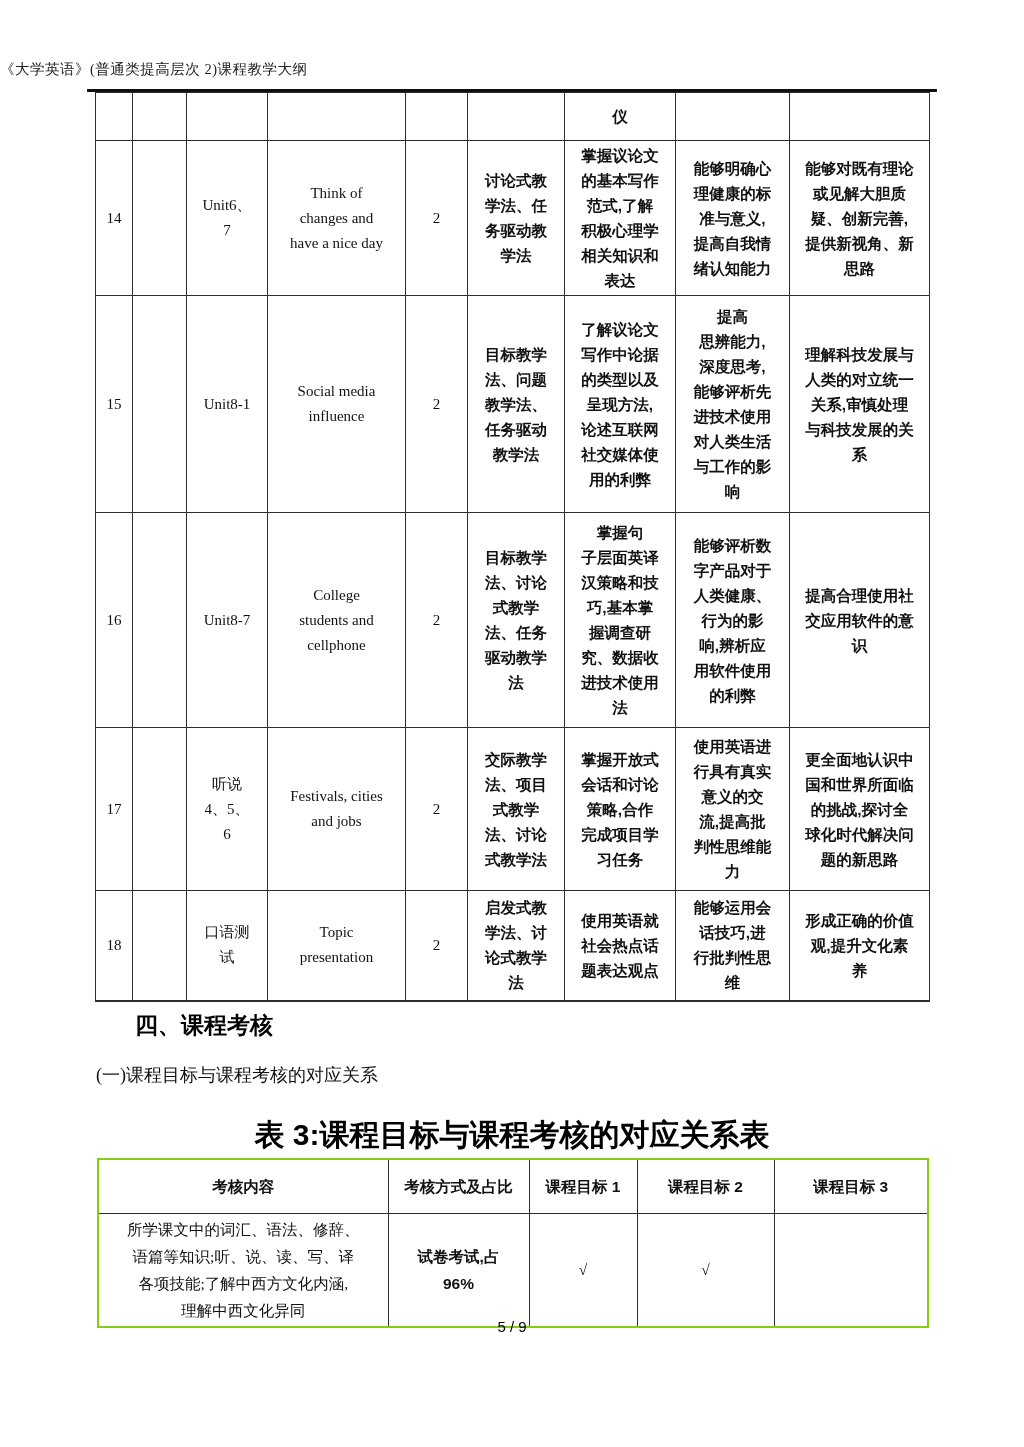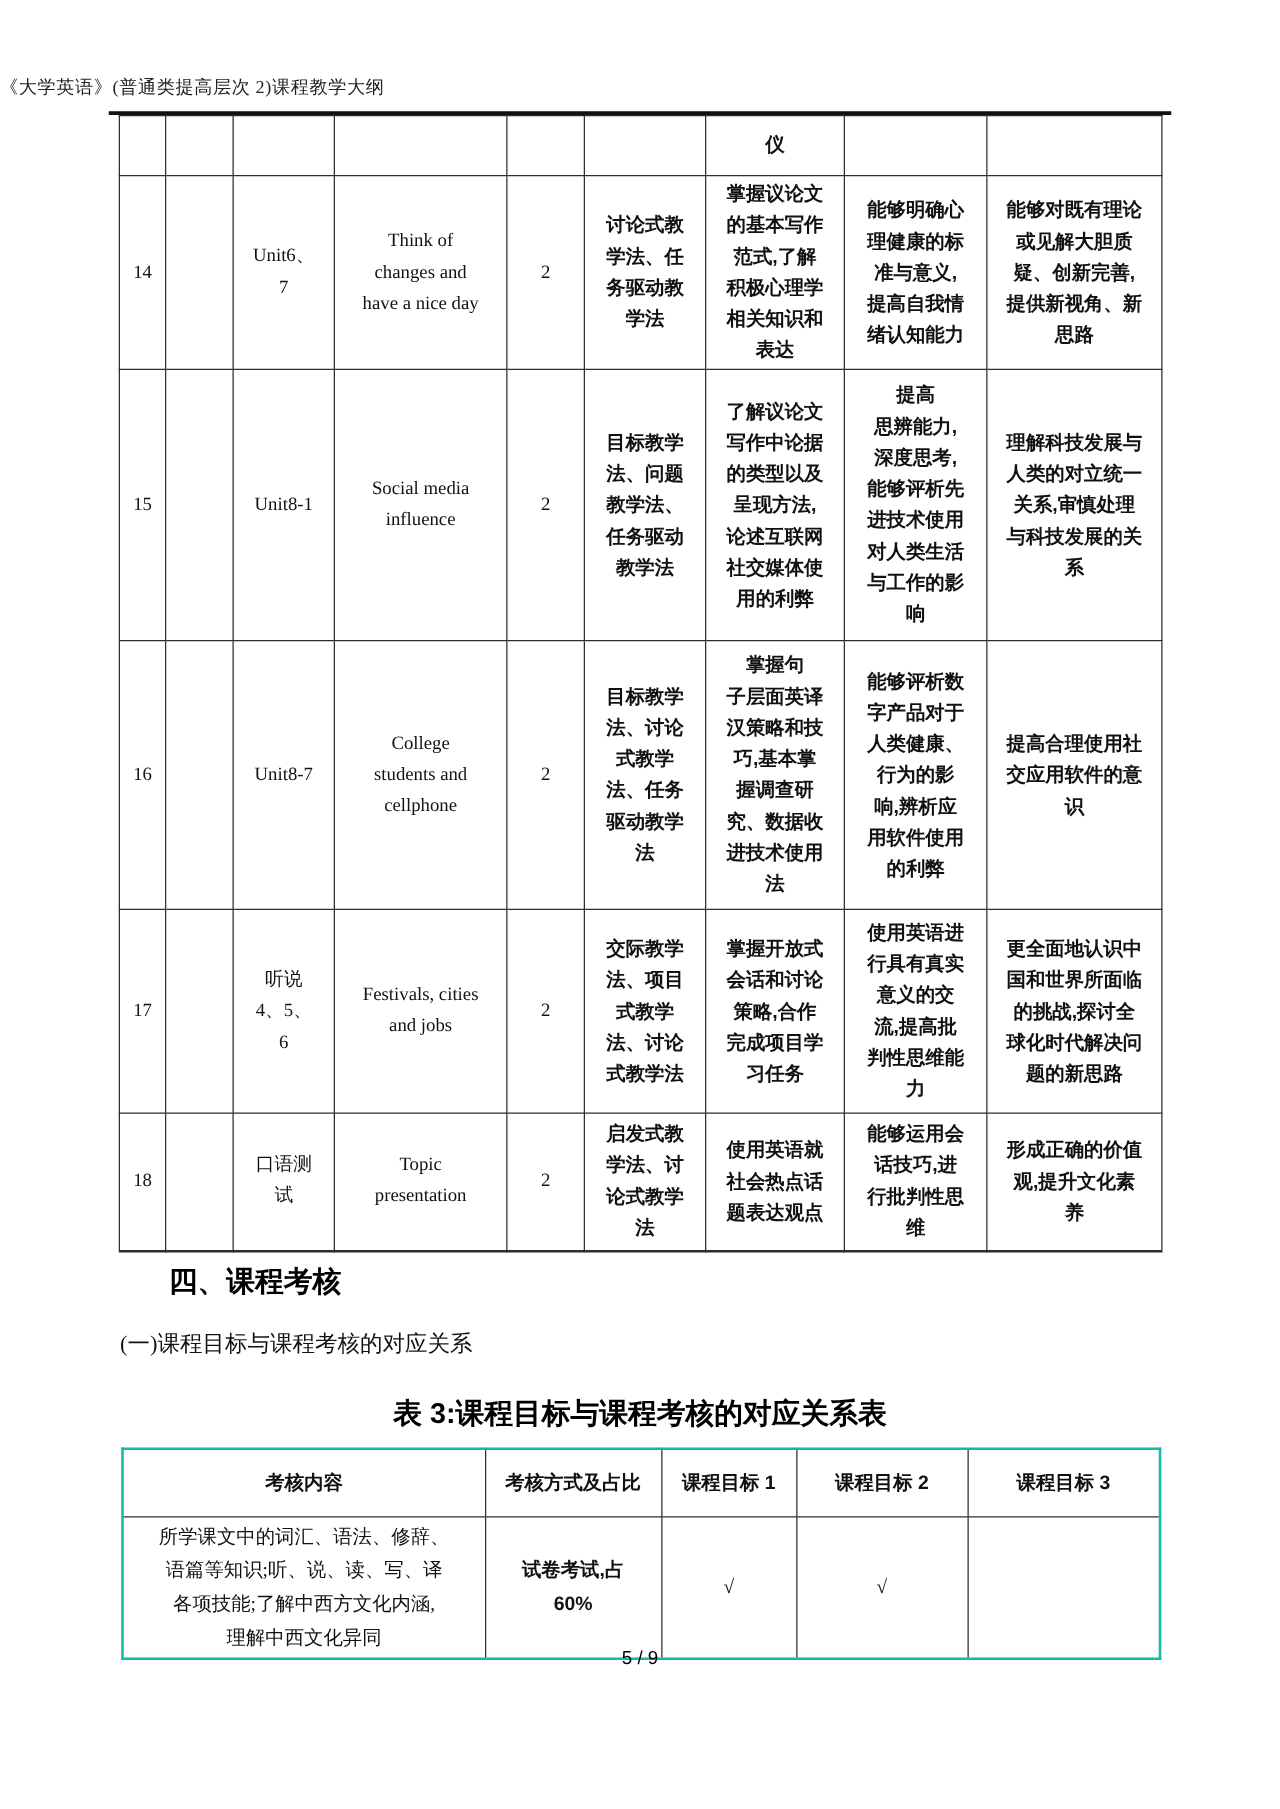--- a/index.html
+++ b/index.html
@@ -46,27 +46,27 @@
     font-family:Liberation Serif, serif;
     font-weight:bold;font-size:23px;color:#000;
   }
   .subsection-title{
     position:absolute;left:96px;top:1063px;
     font-size:18px;color:#111;font-weight:normal;
   }
   .table3-caption{
     position:absolute;left:0;top:1115px;width:1024px;text-align:center;
     font-family:"Liberation Sans","DejaVu Sans",sans-serif;
-    font-weight:bold;font-size:23px;color:#000;
+    font-weight:bold;font-size:30px;color:#000;
   }
   
   .assessment{
     position:absolute;left:97px;top:1158px;width:830px;
     font-size:15.5px;
-    border:2px solid #14b8a6;
+    border:2px solid #84cc16;
   }
   .assessment td{line-height:27px;}
   .assessment .th{
     font-weight:bold;
     font-family:"Liberation Sans","DejaVu Sans",sans-serif;
     font-size:15.5px;
   }
   .assessment .bold{
     font-weight:bold;
     font-family:"Liberation Sans","DejaVu Sans",sans-serif;
@@ -279,21 +279,21 @@
     <td class="th">课程目标 1</td>
     <td class="th">课程目标 2</td>
     <td class="th">课程目标 3</td>
   </tr>
   <tr style="height:103px">
     <td>所学课文中的词汇、语法、修辞、
 语篇等知识;听、说、读、写、译
 各项技能;了解中西方文化内涵,
 理解中西文化异同</td>
     <td class="bold">试卷考试,占
-60%</td>
+96%</td>
     <td>√</td>
     <td>√</td>
     <td></td>
   </tr>
 </tbody>
   </table>
 
 <div class="page-footer">5 / 9</div>
 
 </body></html>

